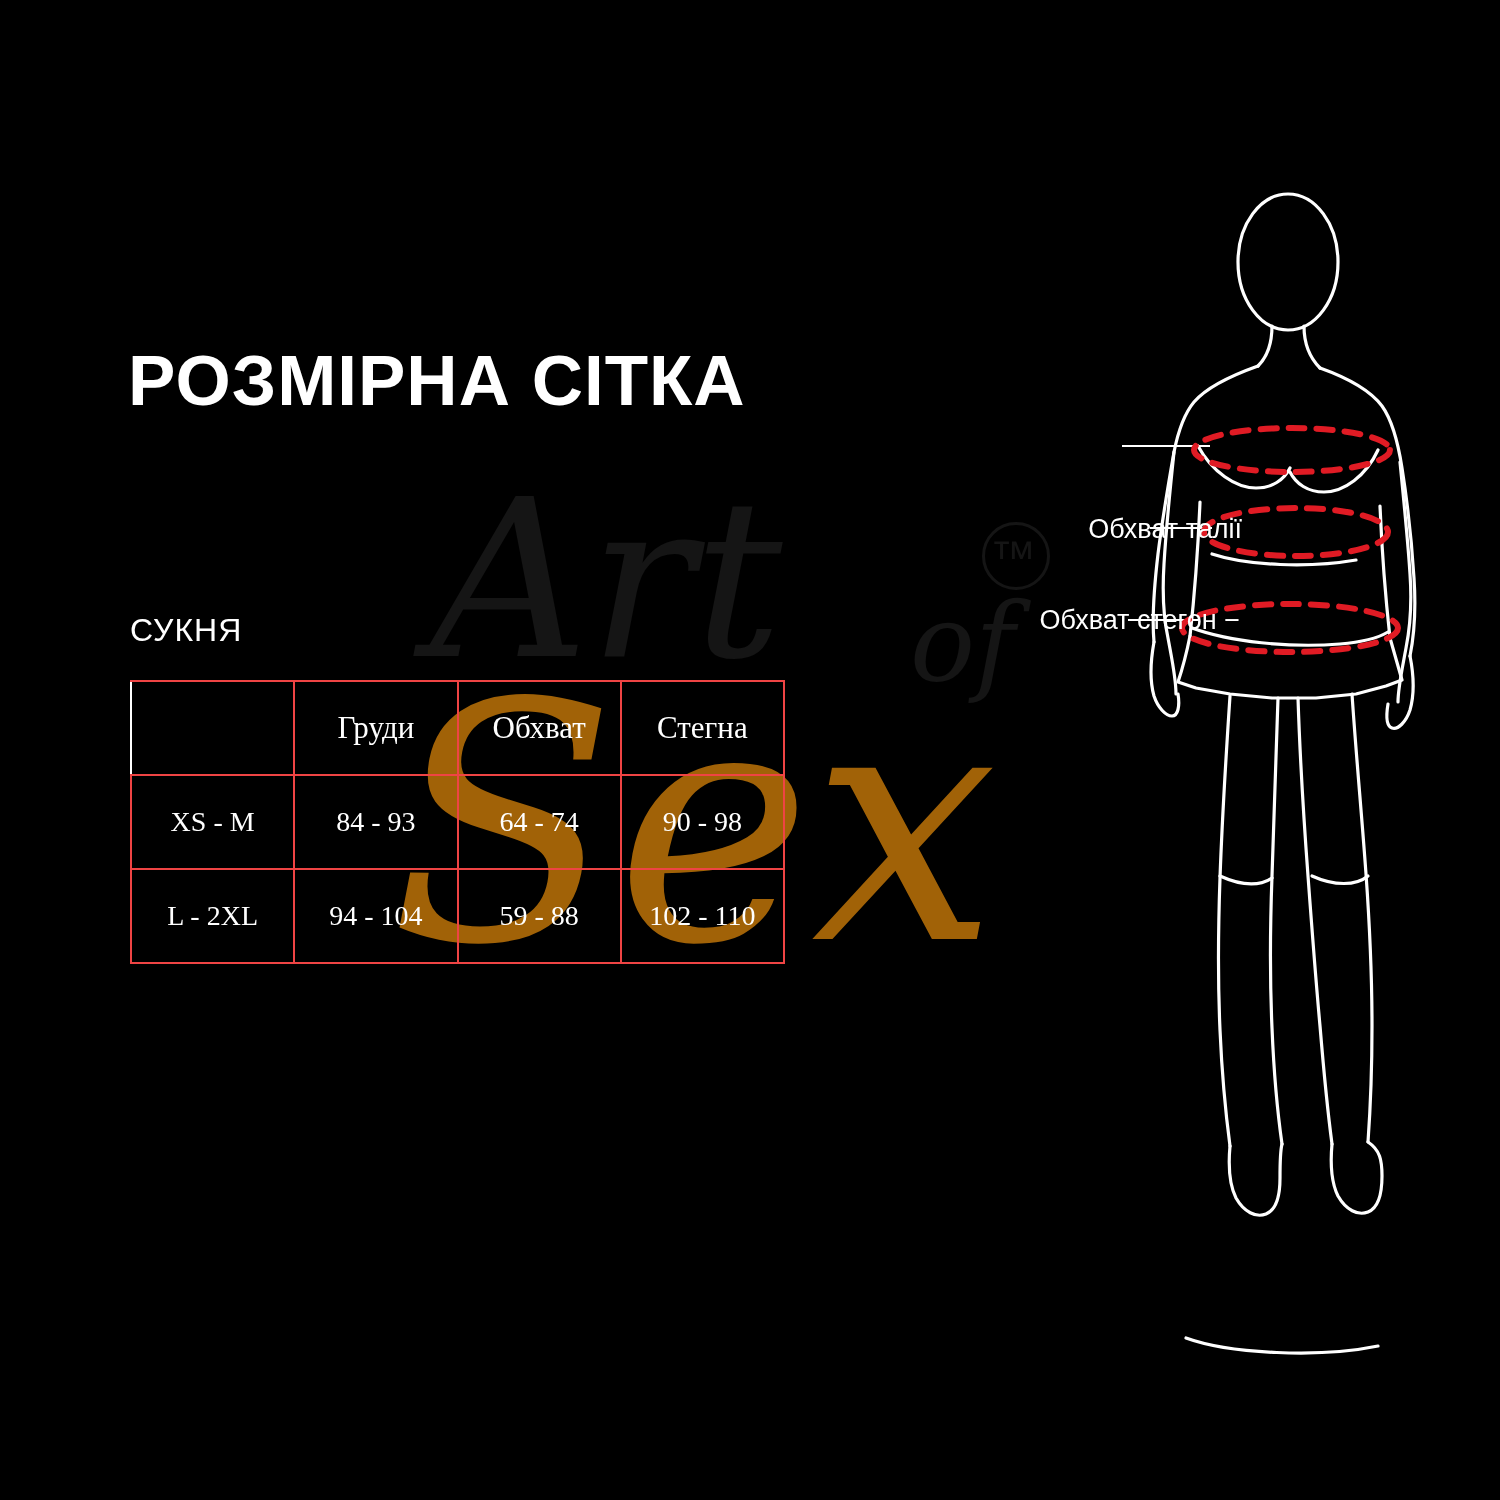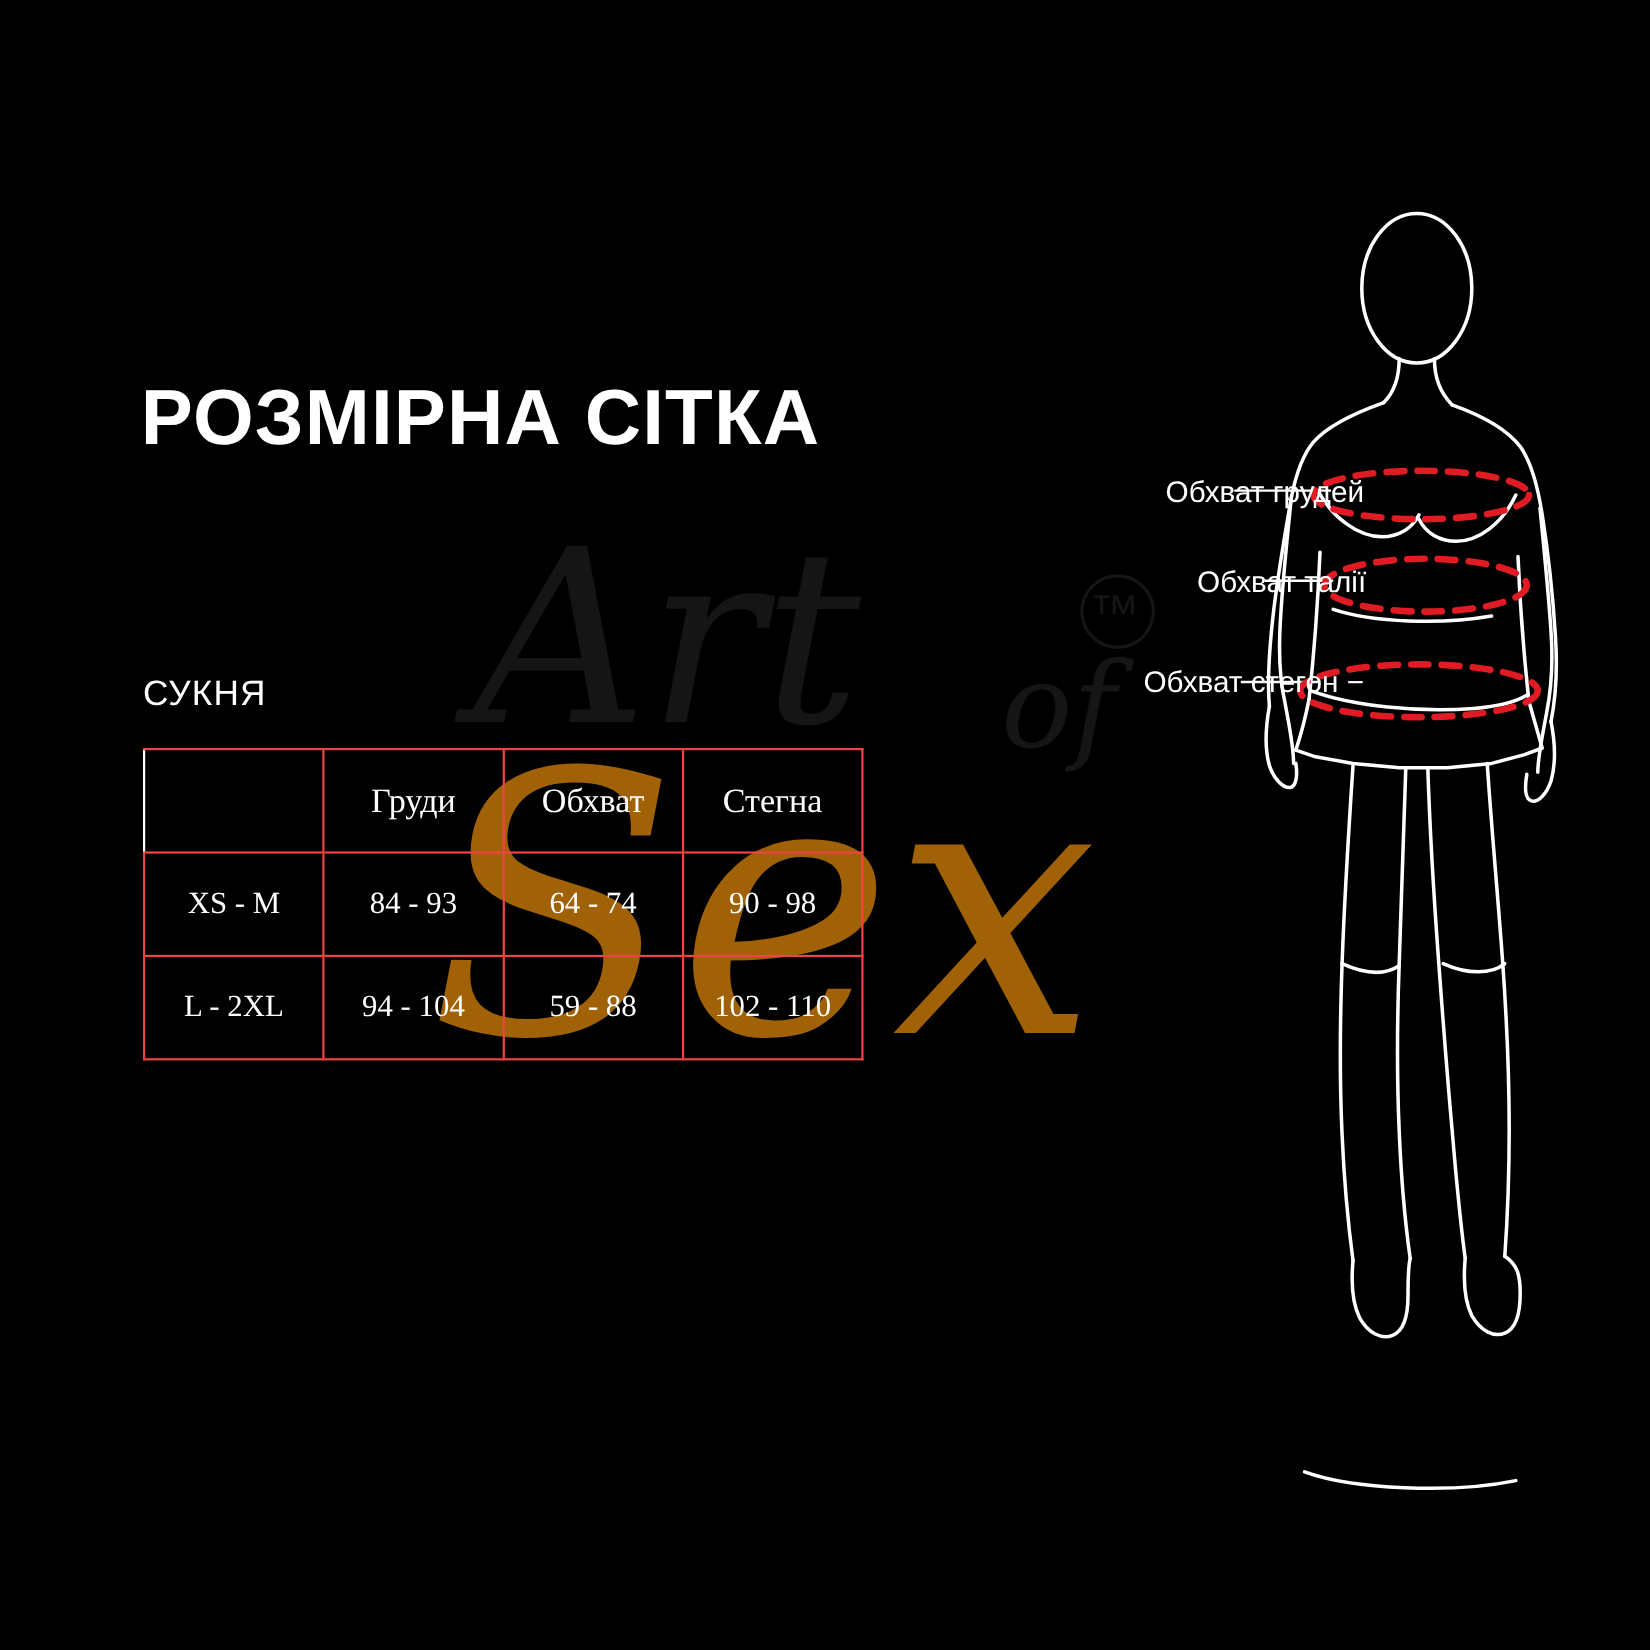--- a/index.html
+++ b/index.html
@@ -177,21 +177,20 @@
         <td>L - 2XL</td>
         <td>94 - 104</td>
         <td>59 - 88</td>
         <td>102 - 110</td>
       </tr>
     </tbody>
   </table>
 
   <div class="figure-wrap">
 
-    <div class="annotation ann-bust">Обхват грудей</div>
     <div class="annotation ann-waist">Обхват талії</div>
     <div class="annotation ann-hips">Обхват стегон −</div>
 
     <svg width="560" height="1240" viewBox="0 0 560 1240">
       <g fill="none" stroke="#ffffff" stroke-width="3.2" stroke-linecap="round" stroke-linejoin="round">
 
         <ellipse cx="388" cy="112" rx="50" ry="68"></ellipse>
 
         <path d="M372 176 C372 196 366 208 358 216"></path>
         <path d="M404 176 C404 198 412 210 420 218"></path>

